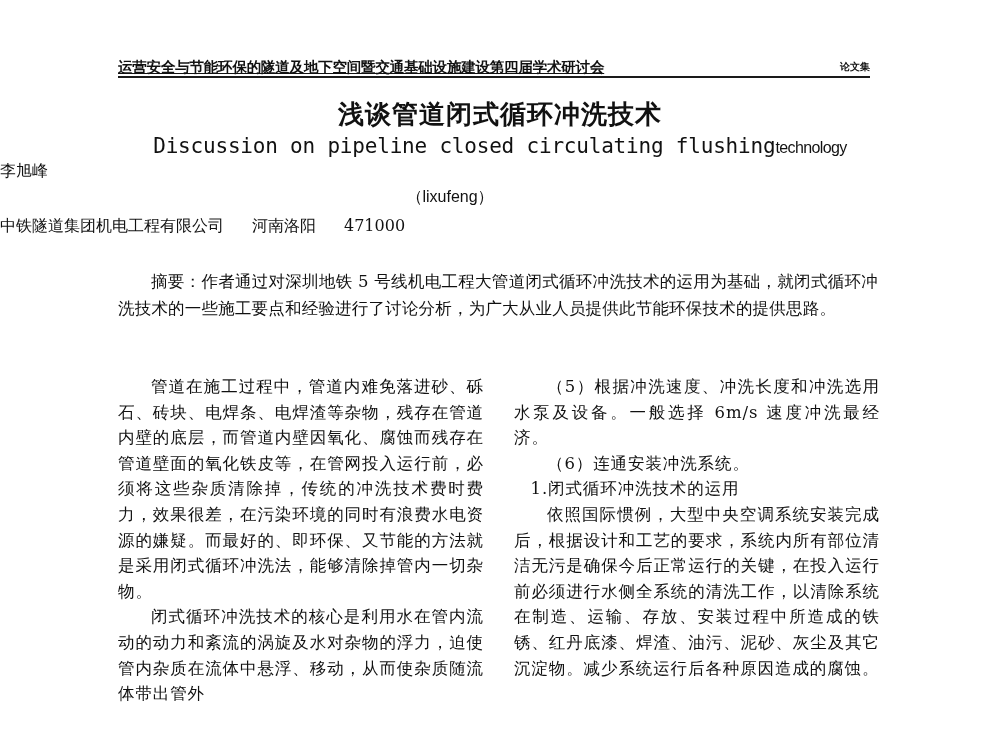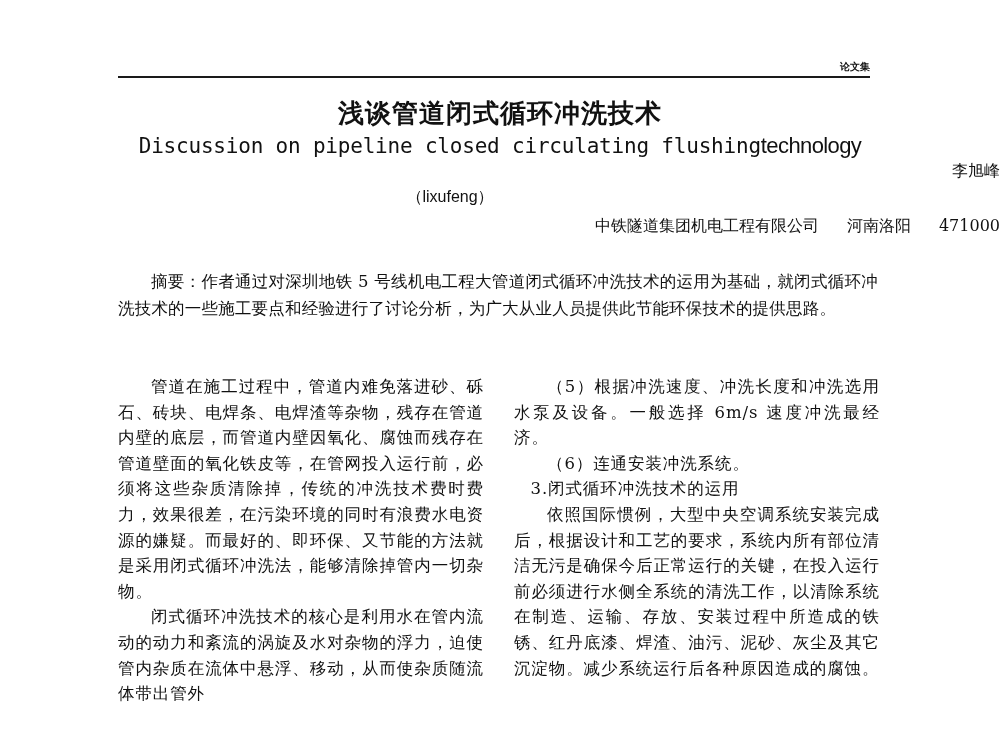--- a/index.html
+++ b/index.html
@@ -43,21 +43,21 @@
       font-weight: bold;
       font-size: 10px;
       line-height: 18px;
     }
     .title {
       position: absolute;
       left: 0;
       width: 1000px;
       top: 98px;
       text-align: center;
-      font-family: Liberation Mono, monospace;
+      font-family: Liberation Serif, serif;
       font-weight: bold;
       font-size: 26px;
       line-height: 34px;
       letter-spacing: 1px;
     }
     .subtitle {
       position: absolute;
       left: 0;
       width: 1000px;
       top: 134px;
@@ -65,48 +65,48 @@
       font-size: 16px;
       line-height: 24px;
     }
     .subtitle .mono {
       font-family: "DejaVu Sans Mono", "Liberation Mono", monospace;
       font-size: 21px;
       letter-spacing: -0.2px;
     }
     .subtitle .sans {
       font-family: "Liberation Sans", sans-serif;
-      font-size: 22px;
+      font-size: 16px;
       letter-spacing: -0.6px;
     }
     .author {
       position: absolute;
       left: 0;
       width: 1000px;
       top: 160px;
-      text-align: right;
+      text-align: left;
       font-size: 16px;
       line-height: 22px;
     }
     .author-roman {
       position: absolute;
       left: 0;
       width: 900px;
       top: 186px;
       text-align: center;
       font-family: "Liberation Sans", sans-serif;
       font-size: 16px;
       line-height: 22px;
     }
     .affiliation {
       position: absolute;
       left: 0;
       width: 1000px;
       top: 214px;
-      text-align: right;
+      text-align: left;
       font-size: 16px;
       line-height: 24px;
       word-spacing: 0;
     }
     .affiliation span + span {
       margin-left: 28px;
     }
     .abstract {
       position: absolute;
       left: 118px;
@@ -134,20 +134,21 @@
       text-indent: 2em;
     }
     .col p.noindent-1 {
       text-indent: 1em;
     }
   </style>
 </head>
 <body>
 
 <div class="header">
+  <span class="header-left">运营安全与节能环保的隧道及地下空间暨交通基础设施建设第四届学术研讨会</span>
   <span class="header-right">论文集</span>
 </div>
 
 <div class="title">浅谈管道闭式循环冲洗技术</div>
 
 <div class="subtitle">
   <span class="mono">Discussion on pipeline closed circulating flushing</span><span class="sans">technology</span>
 </div>
 
 <div class="author">李旭峰</div>
@@ -161,15 +162,15 @@
 <div class="abstract">摘要：作者通过对深圳地铁 5 号线机电工程大管道闭式循环冲洗技术的运用为基础，就闭式循环冲洗技术的一些施工要点和经验进行了讨论分析，为广大从业人员提供此节能环保技术的提供思路。</div>
 
 <div class="col col-left">
   <p>管道在施工过程中，管道内难免落进砂、砾石、砖块、电焊条、电焊渣等杂物，残存在管道内壁的底层，而管道内壁因氧化、腐蚀而残存在管道壁面的氧化铁皮等，在管网投入运行前，必须将这些杂质清除掉，传统的冲洗技术费时费力，效果很差，在污染环境的同时有浪费水电资源的嫌疑。而最好的、即环保、又节能的方法就是采用闭式循环冲洗法，能够清除掉管内一切杂物。</p>
   <p>闭式循环冲洗技术的核心是利用水在管内流动的动力和紊流的涡旋及水对杂物的浮力，迫使管内杂质在流体中悬浮、移动，从而使杂质随流体带出管外</p>
 </div>
 
 <div class="col col-right">
   <p>（5）根据冲洗速度、冲洗长度和冲洗选用水泵及设备。一般选择 6m/s 速度冲洗最经济。</p>
   <p>（6）连通安装冲洗系统。</p>
-  <p class="noindent-1">3.闭式循环冲洗技术的运用</p>
+  <p class="noindent-1">1.闭式循环冲洗技术的运用</p>
   <p>依照国际惯例，大型中央空调系统安装完成后，根据设计和工艺的要求，系统内所有部位清洁无污是确保今后正常运行的关键，在投入运行前必须进行水侧全系统的清洗工作，以清除系统在制造、运输、存放、安装过程中所造成的铁锈、红丹底漆、焊渣、油污、泥砂、灰尘及其它沉淀物。减少系统运行后各种原因造成的腐蚀。</p>
 </div>
 
 </body></html>

